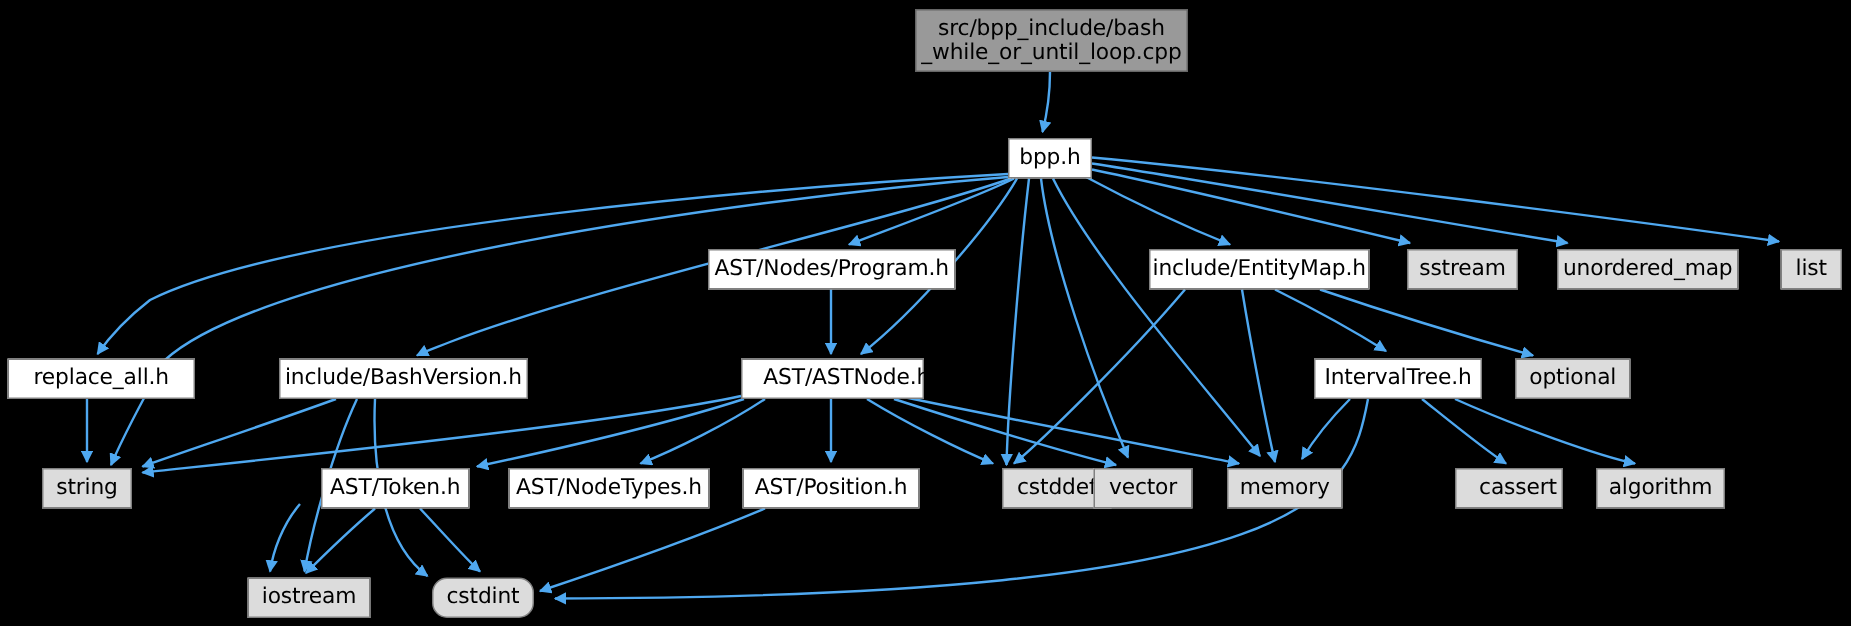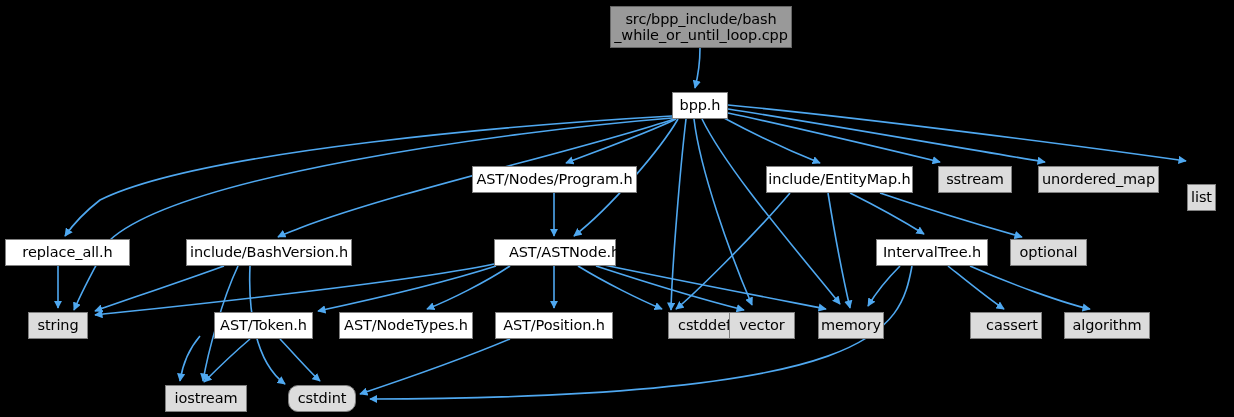--- a/index.html
+++ b/index.html
@@ -100,32 +100,32 @@
   </svg>
 
   <div id="nodes">
       <div class="node root" style="left: 610px; top: 6px; width: 182px; height: 42px; background: rgb(153, 153, 153);">src/bpp_include/bash
 _while_or_until_loop.cpp</div>
       <div class="node header" style="left: 672px; top: 92px; width: 56px; height: 27px; background: rgb(255, 255, 255);">bpp.h</div>
       <div class="node header" style="left: 472px; top: 166px; width: 165px; height: 27px; background: rgb(255, 255, 255);">AST/Nodes/Program.h</div>
       <div class="node header" style="left: 766px; top: 166px; width: 147px; height: 27px; background: rgb(255, 255, 255); text-align: center;">include/EntityMap.h</div>
       <div class="node system" style="left: 938px; top: 166px; width: 74px; height: 27px; background: rgb(220, 220, 220);">sstream</div>
       <div class="node system" style="left: 1038px; top: 166px; width: 121px; height: 27px; background: rgb(220, 220, 220);">unordered_map</div>
-      <div class="node system" style="left: 1187px; top: 184px; width: 29px; height: 27px; background: rgb(220, 220, 220);">list</div>
+      <div class="node system" style="left: 1187px; top: 166px; width: 41px; height: 27px; background: rgb(220, 220, 220);">list</div>
       <div class="node header" style="left: 5px; top: 239px; width: 125px; height: 27px; background: rgb(255, 255, 255);">replace_all.h</div>
       <div class="node header" style="left: 186px; top: 239px; width: 166px; height: 27px; background: rgb(255, 255, 255);">include/BashVersion.h</div>
       <div class="node header" style="left: 494px; top: 239px; width: 122px; height: 27px; background: rgb(255, 255, 255); padding-left: 19px;">AST/ASTNode.h</div>
       <div class="node header" style="left: 876px; top: 239px; width: 112px; height: 27px; background: rgb(255, 255, 255);">IntervalTree.h</div>
       <div class="node system" style="left: 1010px; top: 239px; width: 77px; height: 27px; background: rgb(220, 220, 220);">optional</div>
       <div class="node system" style="left: 28px; top: 312px; width: 60px; height: 27px; background: rgb(220, 220, 220);">string</div>
       <div class="node header" style="left: 214px; top: 312px; width: 99px; height: 27px; background: rgb(255, 255, 255);">AST/Token.h</div>
       <div class="node header" style="left: 339px; top: 312px; width: 134px; height: 27px; background: rgb(255, 255, 255);">AST/NodeTypes.h</div>
       <div class="node header" style="left: 495px; top: 312px; width: 118px; height: 27px; background: rgb(255, 255, 255);">AST/Position.h</div>
       <div class="node system" style="left: 635px; top: 312px; width: 73px; height: 27px; background: rgb(220, 220, 220); margin-left: 33px;">cstddef</div>
       <div class="node system" style="left: 729px; top: 312px; width: 66px; height: 27px; background: rgb(220, 220, 220);">vector</div>
-      <div class="node system" style="left: 818px; top: 312px; width: 66px; height: 27px; background: rgb(220, 220, 220);">memory</div>
+      <div class="node system" style="left: 818px; top: 312px; width: 77px; height: 27px; background: rgb(220, 220, 220);">memory</div>
       <div class="node system" style="left: 970px; top: 312px; width: 72px; height: 27px; background: rgb(220, 220, 220); padding-left: 12px;">cassert</div>
       <div class="node system" style="left: 1064px; top: 312px; width: 86px; height: 27px; background: rgb(220, 220, 220);">algorithm</div>
       <div class="node system" style="left: 165px; top: 385px; width: 82px; height: 27px; background: rgb(220, 220, 220);">iostream</div>
       <div class="node system" style="left: 288px; top: 385px; width: 68px; height: 27px; background: rgb(220, 220, 220); border-radius: 10px;">cstdint</div>
     </div>
 
 </div>
 
 </body></html>

